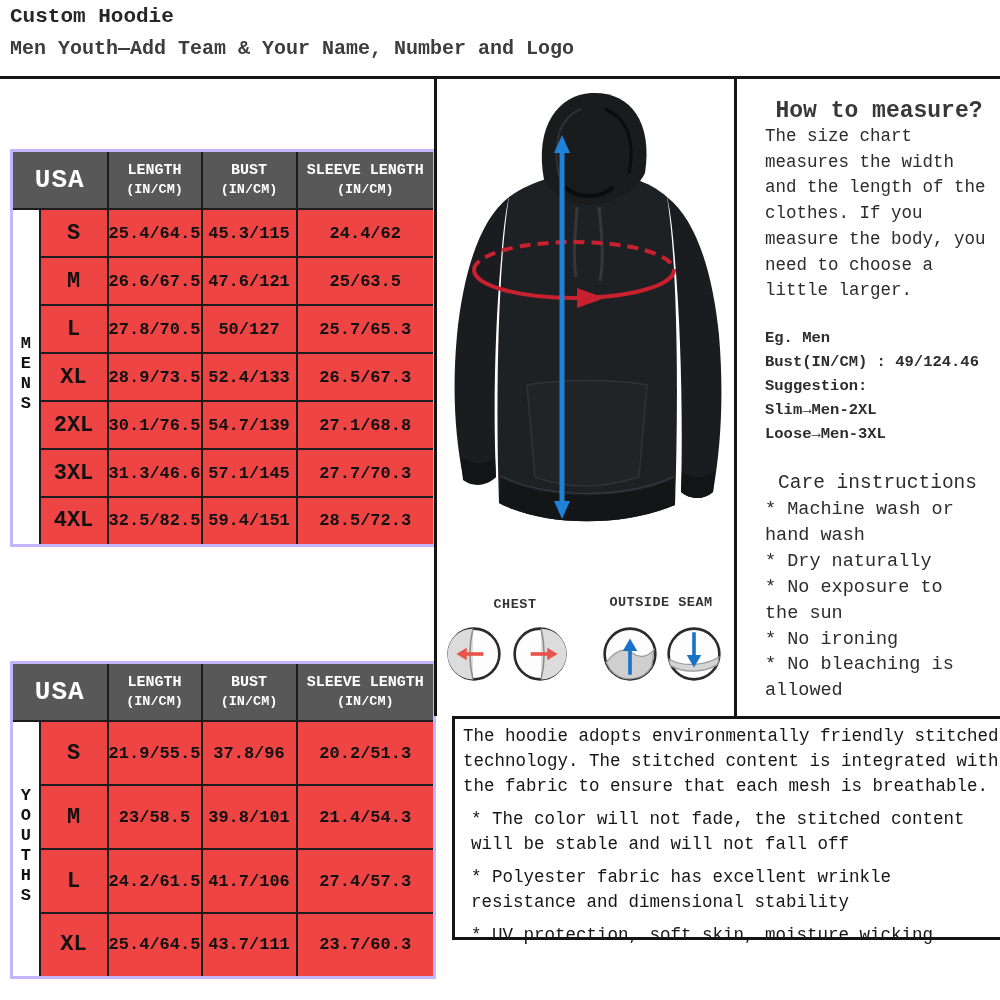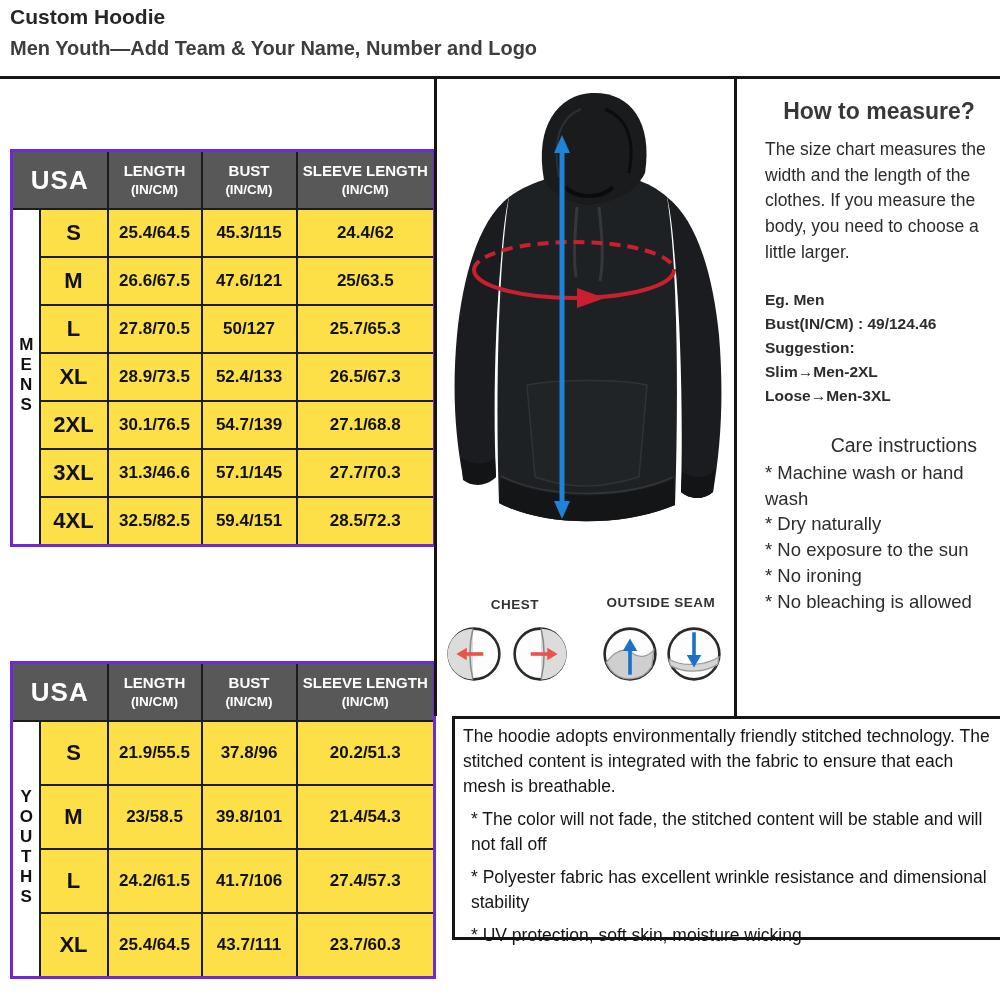--- a/index.html
+++ b/index.html
@@ -1,28 +1,28 @@
 <!DOCTYPE html>
 <html><head>
 <meta charset="utf-8">
 <style>
   html,body { margin:0; padding:0; background:#fff; }
   .page {
     position:relative; width:1000px; height:1000px; background:#fff;
-    overflow:hidden; font-family:Liberation Sans, sans-serif; color:#222;
+    overflow:hidden; font-family:Liberation Mono, monospace; color:#222;
   }
   
   .hdr-title { position:absolute; left:10px; top:5px; font-size:21px; font-weight:bold; color:#262626; }
   .hdr-sub   { position:absolute; left:10px; top:37px; font-size:20px; font-weight:bold; color:#3d3d3d; }
   .top-rule  { position:absolute; left:0; top:76px; width:1000px; height:3px; background:#161616; }
 
   
   table.size-table {
     position:absolute; border-collapse:collapse; table-layout:fixed;
-    width:423px; background:#fde047; border:3px solid #6d28d9;
+    width:423px; background:#ef4444; border:3px solid #c4b5fd;
   }
   table.mens   { left:10px; top:149px; }
   table.youths { left:10px; top:661px; }
   .size-table th, .size-table td { border:2px solid #1c1c1c; text-align:center; vertical-align:middle; padding:0; }
   .size-table thead th { background:#585858; color:#fff; height:56px; }
   .size-table th.usa { font-size:26px; font-weight:bold; letter-spacing:1px; }
   .size-table th .lbl  { display:block; font-size:15px; font-weight:bold; line-height:1.3; }
   .size-table th .unit { display:block; font-size:13.5px; font-weight:bold; line-height:1.3; }
   table.mens  tbody tr { height:48px; }
   table.youths tbody tr { height:64px; }
@@ -45,21 +45,21 @@
   .lbl-seam  { left:152px; top:516px; width:144px; }
   .micon { position:absolute; width:58px; height:58px; }
   .mi-1 { left:8px;   top:546px; }
   .mi-2 { left:74px;  top:546px; }
   .mi-3 { left:164px; top:546px; }
   .mi-4 { left:228px; top:546px; }
 
   
   .right-panel { position:absolute; left:765px; top:98px; width:228px; }
   .htm-title { font-size:23px; font-weight:bold; color:#383838; text-align:center; }
-  .htm-body  { margin-top:12px; width:226px; font-size:17.5px; line-height:1.47; color:#2c2c2c; }
+  .htm-body  { margin-top:0; width:226px; font-size:17.5px; line-height:1.47; color:#2c2c2c; }
   .eg-block  { margin-top:22px; font-size:15.5px; font-weight:bold; line-height:1.55; color:#2c2c2c; }
   .care-block { margin-top:26px; width:212px; }
   .care-title { font-size:19.5px; color:#2c2c2c; margin-bottom:3px;text-align:right; }
   .care-item  { font-size:18.5px; line-height:1.4; color:#2c2c2c; }
 
   
   .bottom-box {
     position:absolute; left:452px; top:716px; width:562px; height:224px;
     border:3px solid #141414; box-sizing:border-box; padding:5px 12px 5px 8px;
     font-size:17.5px; line-height:1.43; color:#161616;

